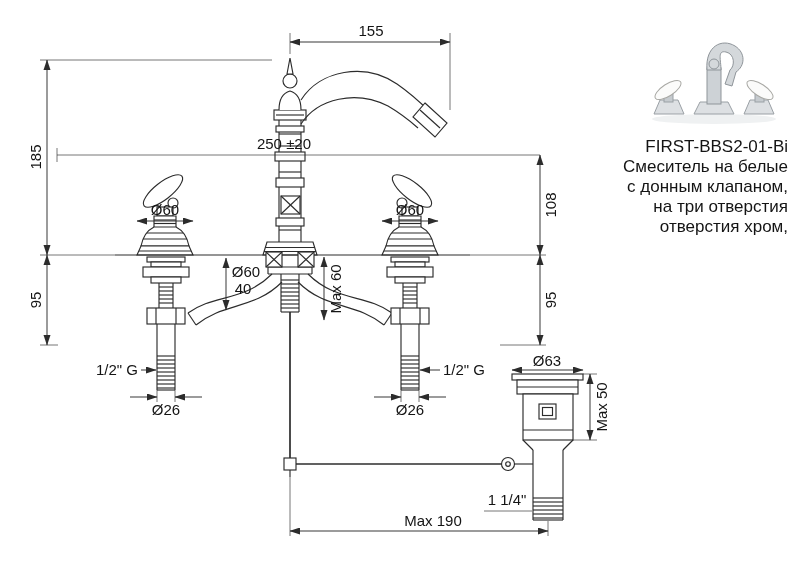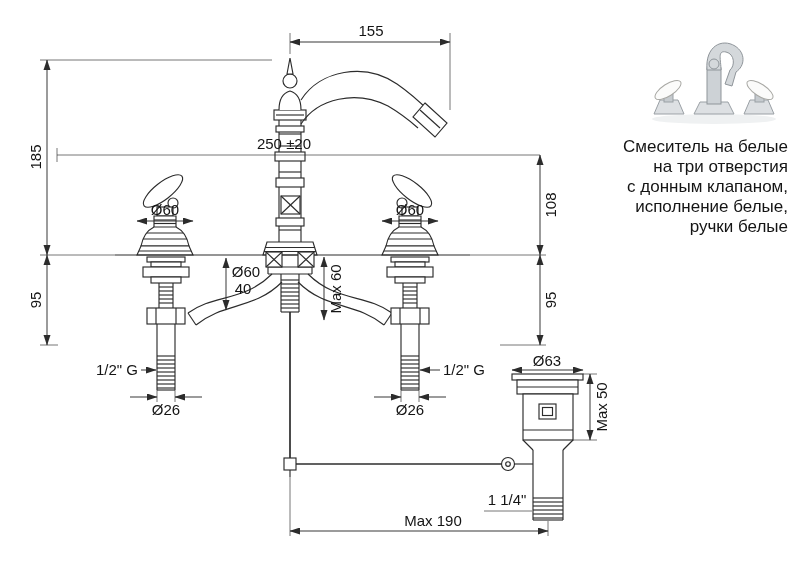--- a/index.html
+++ b/index.html
@@ -298,18 +298,18 @@
         <ellipse cx="118" cy="64" rx="15" ry="6" fill="#fbfbfa" stroke="#a8a8a4" stroke-width="1"></ellipse>
       </g>
     <polygon points="52,88 58,76 86,76 92,88" fill="#dde0e3" stroke="#9aa0a5" stroke-width="1"></polygon>
     <rect x="65" y="42" width="14" height="36" fill="#cdd2d6" stroke="#8f959a" stroke-width="1"></rect>
     <path d="M65,44 C63,20 80,12 93,20 C104,27 103,40 94,46 L90,60 L83,58 L88,44 C93,40 93,28 84,26 C75,24 79,34 79,44 Z" fill="#d4d8db" stroke="#8f959a" stroke-width="1"></path>
     <circle cx="72" cy="38" r="5" fill="#d4d8db" stroke="#8f959a" stroke-width="1"></circle>
   </g>
 </svg>
 
 <div class="info">
+  <div>FIRST-BBS2-01-Bi</div>
   <div>Смеситель на белые</div>
+  <div>с донным клапаном,</div>
   <div>на три отверстия</div>
-  <div>с донным клапаном,</div>
-  <div>исполнение белые,</div>
-  <div>ручки белые</div>
+  <div>отверстия хром,</div>
 </div>
 
 </body></html>

